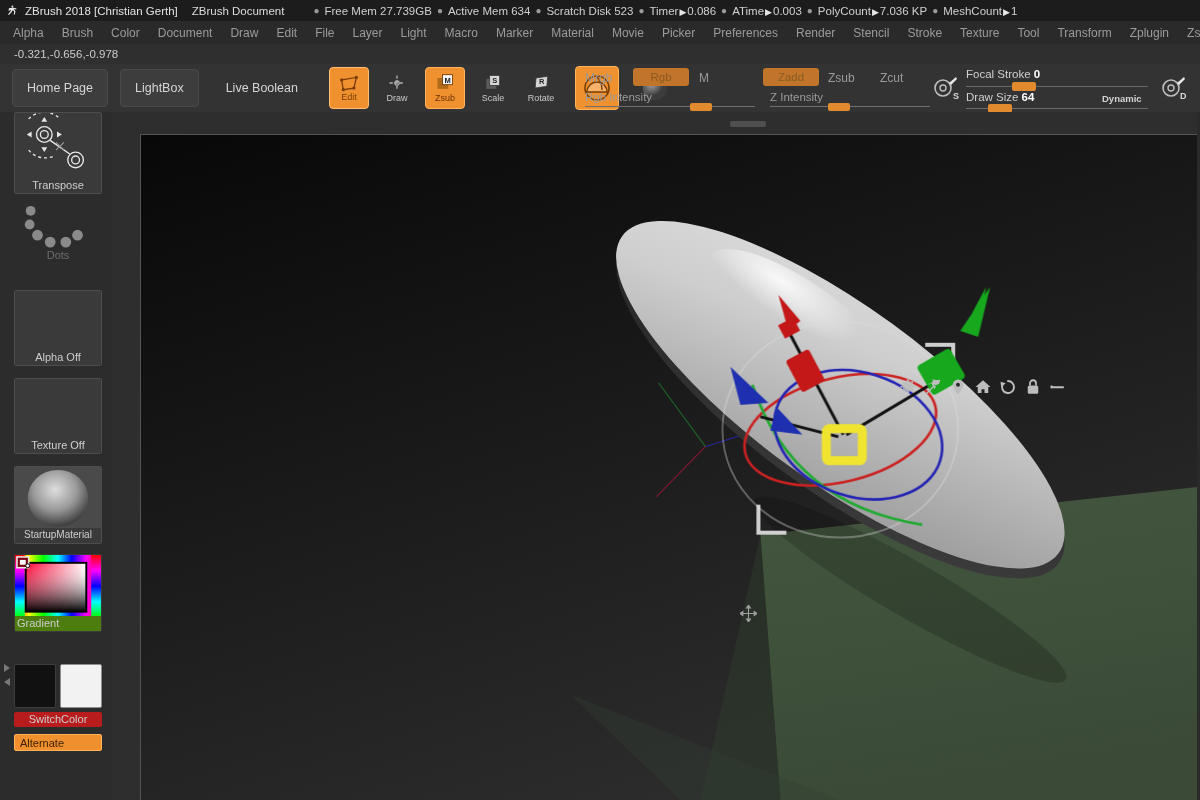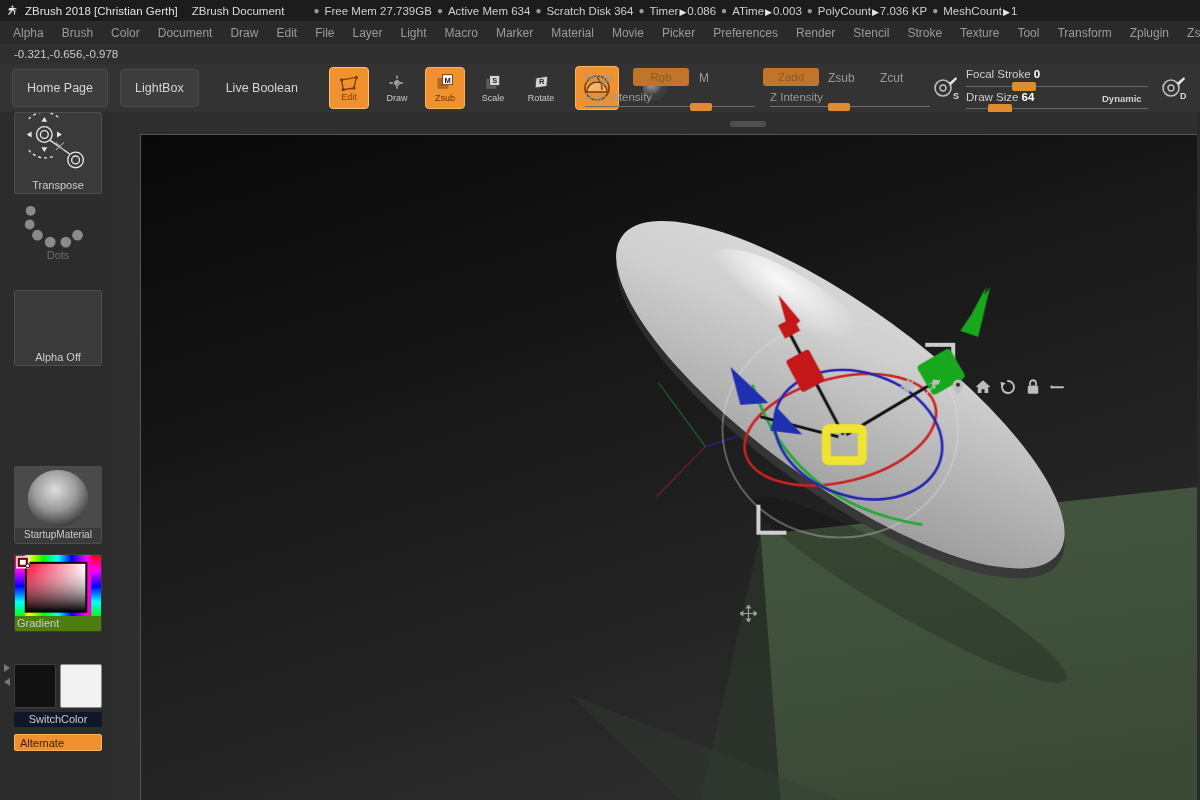--- a/index.html
+++ b/index.html
@@ -129,21 +129,21 @@
   }
   .side-slot.nobox { background: transparent; border-color: transparent; }
   .side-slot.nobox .cap { color: #6d6d6d; }
   .slot-art { position: absolute; inset: 0; }
 
   .swatch-row { position: absolute; left: 14px; width: 88px; height: 44px; display: flex; gap: 4px; }
   .sw { flex: 1; border-radius: 2px; }
   .sw.black { background: #111111; border: 1px solid #3d3d3d; }
   .sw.white { background: #f2f2f2; border: 1px solid #8f8f8f; }
   .caplabel { position: absolute; left: 14px; width: 88px; text-align: center;
-              font-size: 11px; color: #cdcdcd; background: #0f172a; border-radius: 2px; padding: 1px 0 2px;}
+              font-size: 11px; color: #cdcdcd; background: #b91c1c; border-radius: 2px; padding: 1px 0 2px;}
   .alternate-btn {
     position: absolute; left: 14px; width: 88px; height: 17px;
     background: #ef8f2e; border: 1px solid #ffb45c; border-radius: 2px;
     color: #3b1d00; font-size: 11px; display: flex; align-items: center;
     padding-left: 5px; cursor: default;
   }
   .side-arrows {
     position: absolute; left: 2px; top: 552px; width: 9px; height: 34px;
     display: flex; flex-direction: column; gap: 6px; align-items: center; cursor: default;
   }
@@ -190,21 +190,21 @@
       <path d="M11 2.4a1.6 1.6 0 1 1 0 3.2 1.6 1.6 0 0 1 0-3.2zM5 7.2 11.5 6l6.5 1.6-.5 1.8-4.6-1 3.3 3.4-1 6.4-1.9-.2.8-5.2-2.6-2 -2.4 3.6-4.2 4.4-1.4-1.3 3.7-4 2-3.2-3.4.7-1.4 1.1z" fill="#e8e8e8"></path>
     </svg>
     <span class="title-main">ZBrush 2018 [Christian Gerth]</span>
     <span class="title-doc">ZBrush Document</span>
     <span id="stats-host" style="display:flex;align-items:center;">
         <span class="bullet">●</span>
         <span class="stat">Free Mem 27.739GB</span>
         <span class="bullet">●</span>
         <span class="stat">Active Mem 634</span>
         <span class="bullet">●</span>
-        <span class="stat">Scratch Disk 364</span>
+        <span class="stat">Scratch Disk 523</span>
         <span class="bullet">●</span>
         <span class="stat"><span>Timer</span><span class="tri">▶</span><span>0.086</span></span>
         <span class="bullet">●</span>
         <span class="stat"><span>ATime</span><span class="tri">▶</span><span>0.003</span></span>
         <span class="bullet">●</span>
         <span class="stat"><span>PolyCount</span><span class="tri">▶</span><span>7.036 KP</span></span>
         <span class="bullet">●</span>
         <span class="stat"><span>MeshCount</span><span class="tri">▶</span><span>1</span></span>
       </span>
   </div>
@@ -400,20 +400,24 @@
         </g>
       </svg>
       <div class="cap">Dots</div>
     </div>
 
     <div class="side-slot" style="top:178px; height:76px;">
       <div class="slot-art" style="background:#3a3a3a;"></div>
       <div class="cap" style="background:#3a3a3a;position:relative;">Alpha Off</div>
     </div>
 
+    <div class="side-slot" style="top:266px; height:76px;">
+      <div class="slot-art" style="background:#3a3a3a;"></div>
+      <div class="cap" style="background:#3a3a3a;position:relative;">Texture Off</div>
+    </div>
 
     <div class="side-slot" style="top:354px; height:78px;">
       <svg class="slot-art" viewBox="0 0 88 64">
         <defs>
             <radialGradient id="mat" cx="45%" cy="35%" r="65%">
           <stop offset="0%" stop-color="#dedede"></stop>
               <stop offset="55%" stop-color="#9a9a9a"></stop>
           <stop offset="100%" stop-color="#3d3d3d"></stop>
             </radialGradient>
           </defs>

